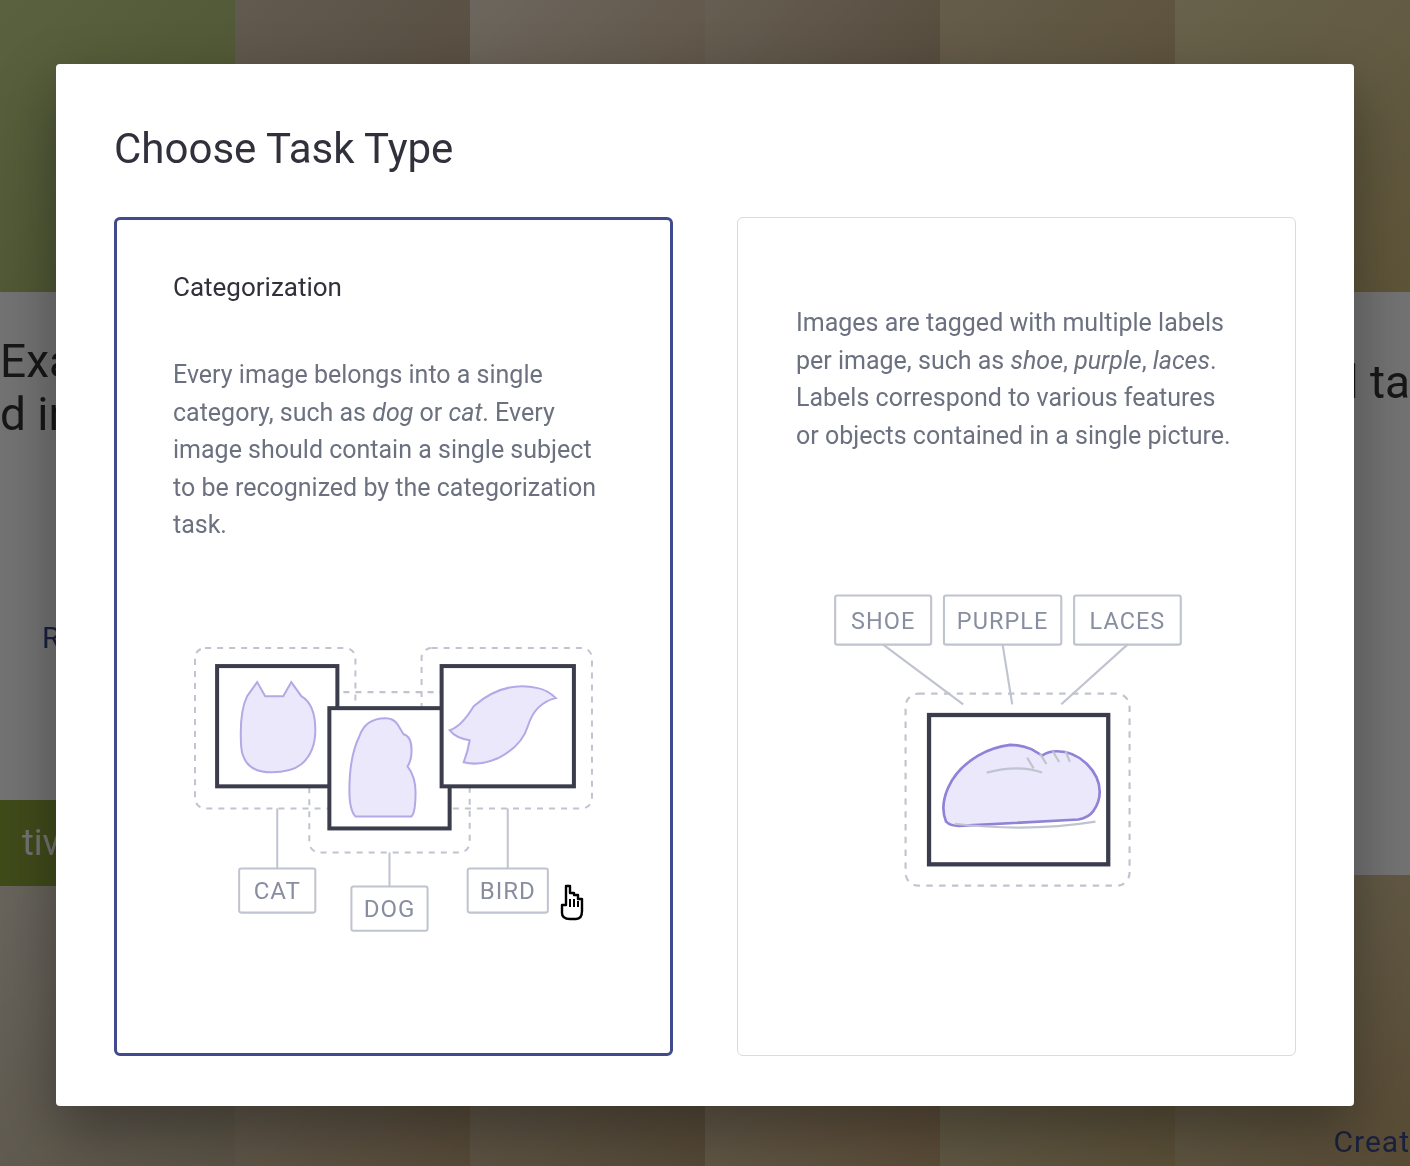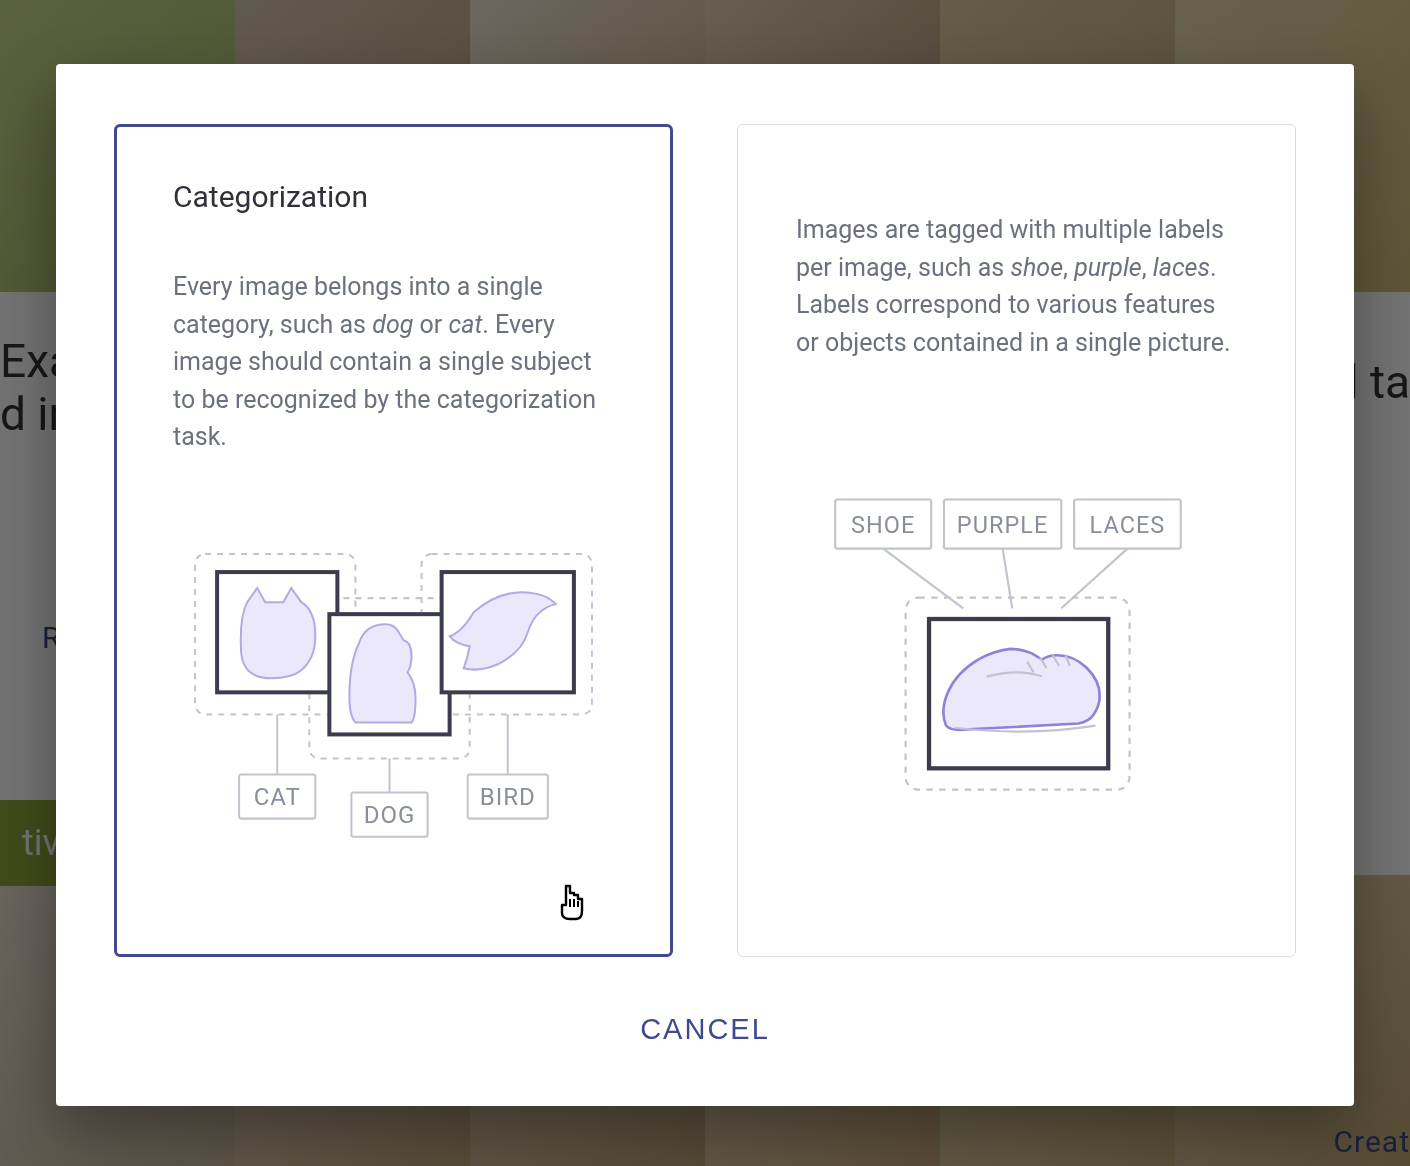--- a/index.html
+++ b/index.html
@@ -34,21 +34,21 @@
 
   .overlay { position: absolute; inset: 0; background: rgba(0,0,0,0.55); }
 
   
   .modal { position: absolute; left: 56px; top: 64px; right: 56px; bottom: 60px; background: #fff; border-radius: 4px; box-shadow: 0 25px 60px rgba(0,0,0,0.35); padding: 60px 58px 50px 58px; display: flex; flex-direction: column; }
   .modal-title { font-size: 42px; font-weight: 400; color: #30313a; margin-bottom: 44px; }
 
   .cards { display: flex; gap: 64px; flex: 1; }
   .card { flex: 1; border: 1px solid #d9dbe2; border-radius: 6px; padding: 54px 58px 40px 58px; display: flex; flex-direction: column; cursor: pointer; }
   .card.selected { border: 3px solid #404a8d; padding: 52px 56px 38px 56px; }
-  .card-title { font-size: 30px; font-weight: 400; color: #30313a; margin-bottom: 22px; }
+  .card-title { font-size: 26px; font-weight: 400; color: #30313a; margin-bottom: 22px; }
   .card-desc { font-size: 25px; line-height: 1.5; color: #6c7180; margin-top: 32px; }
   .card-desc em { font-style: italic; }
 
   
   .illus { flex: 1; display: flex; align-items: center; justify-content: center; margin-top: 24px; }
   .illus svg { width: 100%; height: auto; max-height: 320px; }
 
   .cancel-row { display: flex; justify-content: center; margin-top: 46px; }
   .cancel-btn { font-size: 29px; letter-spacing: 2px; color: #3e4a8f; background: none; border: none; cursor: pointer; padding: 10px 20px; font-weight: 500; }
 
@@ -86,20 +86,21 @@
 <div class="bg-text tl" style="white-space:pre;line-height:1.15;">Exa
 d in</div>
 <div class="bg-text tr">d ta</div>
 <div class="bg-link l1">RE</div>
 <div class="bg-chip">tive</div>
 <div class="bg-link l2">Creat</div>
 
 <div class="overlay"></div>
 
 <div class="modal">
+  <h1 class="modal-title">Choose Task Type</h1>
 
   <div class="cards">
 
     <div class="card selected">
       <div class="card-title">Categorization</div>
       <p class="card-desc">
         <span>Every image belongs into a single category, such as </span><em>dog</em><span> or </span><em>cat</em><span>. Every image should contain a single subject to be recognized by the categorization task.</span>
       </p>
       <div class="illus">
         <svg viewBox="0 0 440 310" xmlns="http://www.w3.org/2000/svg">
@@ -187,23 +188,20 @@
                q-8 0 -12 -4 z"></path>
           <path class="conn2" d="M162 174 q30 -8 52 0"></path>
           <path class="conn2" d="M200 160 l6 10 M212 156 l6 10 M224 154 l6 10 M236 154 l4 10"></path>
           <path class="conn2" d="M132 222 q70 8 132 -2"></path>
         </svg>
       </div>
     </div>
 
   </div>
 
-  <div class="cancel-row">
-    <button class="cancel-btn">CANCEL</button>
-  </div>
 </div>
 
 <svg class="cursor" width="34" height="38" viewBox="0 0 34 38">
   <path d="M13 3 L13 22 L9 22 L9 30 Q9 36 17 36 L23 36 Q29 36 29 28 L29 16 L25 16 L25 12 L21 12 L21 10 L17 10 L17 3 Z" fill="#fff" stroke="#000" stroke-width="2.4" stroke-linejoin="round"></path>
   <line x1="17" y1="16" x2="17" y2="24" stroke="#000" stroke-width="2"></line>
   <line x1="21" y1="16" x2="21" y2="24" stroke="#000" stroke-width="2"></line>
   <line x1="25" y1="18" x2="25" y2="24" stroke="#000" stroke-width="2"></line>
 </svg>
 
 </body></html>

